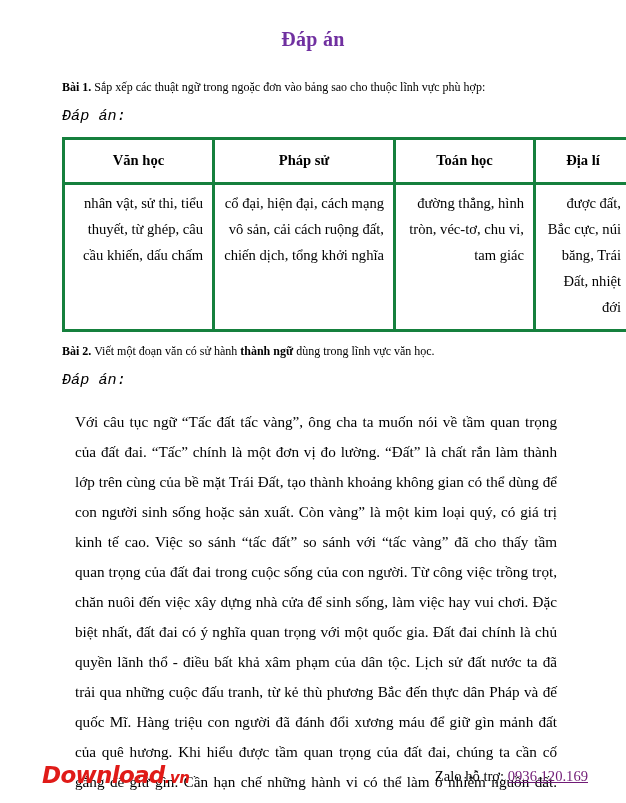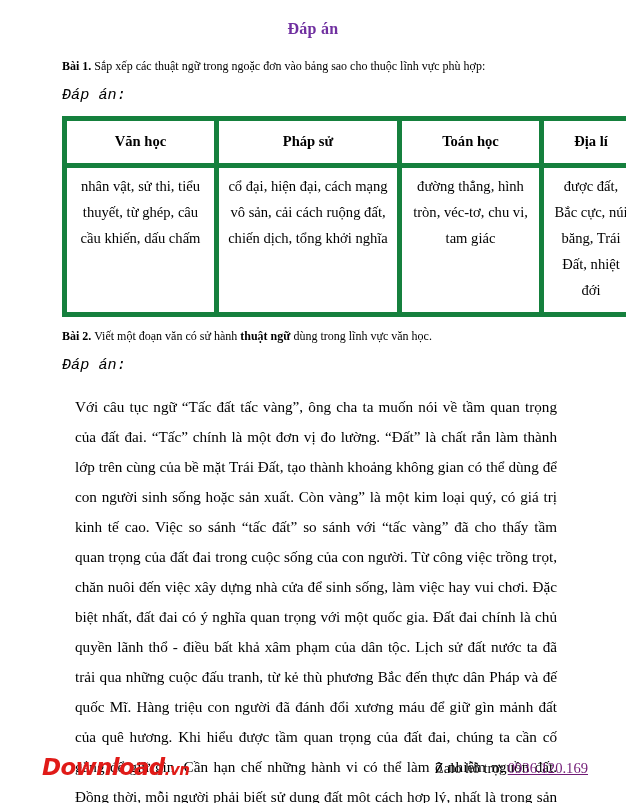--- a/index.html
+++ b/index.html
@@ -22,23 +22,23 @@
     width: 626px;
     height: 803px;
     box-sizing: border-box;
   }
 
   
   .doc-title {
     text-align: center;
     color: #7030a0;
     font-weight: bold;
-    font-size: 16px;
+    font-size: 20px;
     letter-spacing: 0.3px;
-    margin: 6px;
+    margin: 14px;
     padding-top: 14px;
     padding-bottom: 9px;
   }
 
   
   .content {
     padding: 0 56px 0 62px;
   }
 
   .bai-line {
@@ -62,32 +62,32 @@
 
   
   .terms-table {
     border-collapse: collapse;
     width: 508px;
     margin: 7px 0 6px 0;
     table-layout: fixed;
   }
   .terms-table th,
   .terms-table td {
-    border: 5px solid #15803d;
+    border: 3px solid #15803d;
     vertical-align: top;
     font-size: 14.6px;
     line-height: 26px;
   }
   .terms-table th {
     text-align: center;
     font-weight: bold;
     padding: 7px 6px 9px 6px;
   }
   .terms-table td {
-    text-align: center;
+    text-align: right;
     padding: 5px 9px 9px 9px;
   }
   .col-1 { width: 135px; }
   .col-2 { width: 166px; }
   .col-3 { width: 125px; }
   .col-4 { width: 82px; }
 
   
   .essay {
     margin: 13px;
@@ -164,21 +164,21 @@
           <td class="col-1">nhân vật, sử thi, tiểu thuyết, từ ghép, câu cầu khiến, dấu chấm</td>
           <td class="col-2">cổ đại, hiện đại, cách mạng vô sản, cải cách ruộng đất, chiến dịch, tổng khởi nghĩa</td>
           <td class="col-3">đường thẳng, hình tròn, véc-tơ, chu vi, tam giác</td>
           <td class="col-4">được đất, Bắc cực, núi băng, Trái Đất, nhiệt đới</td>
         </tr>
       </tbody>
     </table>
 
     <p class="bai-line">
       <span class="bold">Bài 2.</span>
-      <span>Viết một đoạn văn có sử hành </span><span class="bold">thuật ngữ</span><span> dùng trong lĩnh vực văn học.</span>
+      <span>Viết một đoạn văn có sử hành </span><span class="bold">thành ngữ</span><span> dùng trong lĩnh vực văn học.</span>
     </p>
 
     <p class="answer-label">Đáp án:</p>
 
     <p class="essay">Với câu tục ngữ “Tấc đất tấc vàng”, ông cha ta muốn nói về tầm quan trọng của đất đai. “Tấc” chính là một đơn vị đo lường. “Đất” là chất rắn làm thành lớp trên cùng của bề mặt Trái Đất, tạo thành khoảng không gian có thể dùng để con người sinh sống hoặc sản xuất. Còn vàng” là một kim loại quý, có giá trị kinh tế cao. Việc so sánh “tấc đất” so sánh với “tấc vàng” đã cho thấy tầm quan trọng của đất đai trong cuộc sống của con người. Từ công việc trồng trọt, chăn nuôi đến việc xây dựng nhà cửa để sinh sống, làm việc hay vui chơi. Đặc biệt nhất, đất đai có ý nghĩa quan trọng với một quốc gia. Đất đai chính là chủ quyền lãnh thổ - điều bất khả xâm phạm của dân tộc. Lịch sử đất nước ta đã trải qua những cuộc đấu tranh, từ kẻ thù phương Bắc đến thực dân Pháp và đế quốc Mĩ. Hàng triệu con người đã đánh đổi xương máu để giữ gìn mảnh đất của quê hương. Khi hiểu được tầm quan trọng của đất đai, chúng ta cần cố gắng để giữ gìn. Cần hạn chế những hành vi có thể làm ô nhiễm nguồn đất. Đồng thời, mỗi người phải biết sử dụng đất một cách hợp lý, nhất là trong sản xuất nông nghiệp nên thường xuyên cải tạo để đất luôn màu mỡ.</p>
 
   </div>
 
   <div class="footer">
     <div class="logo"><span>Download</span><span class="tld">.vn</span></div>

